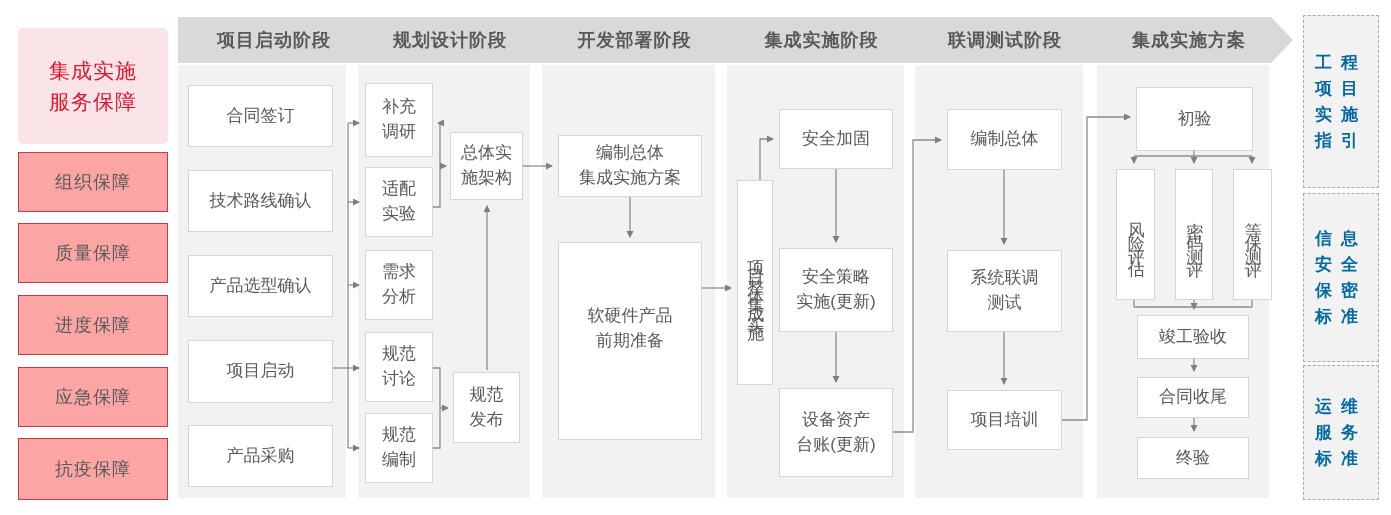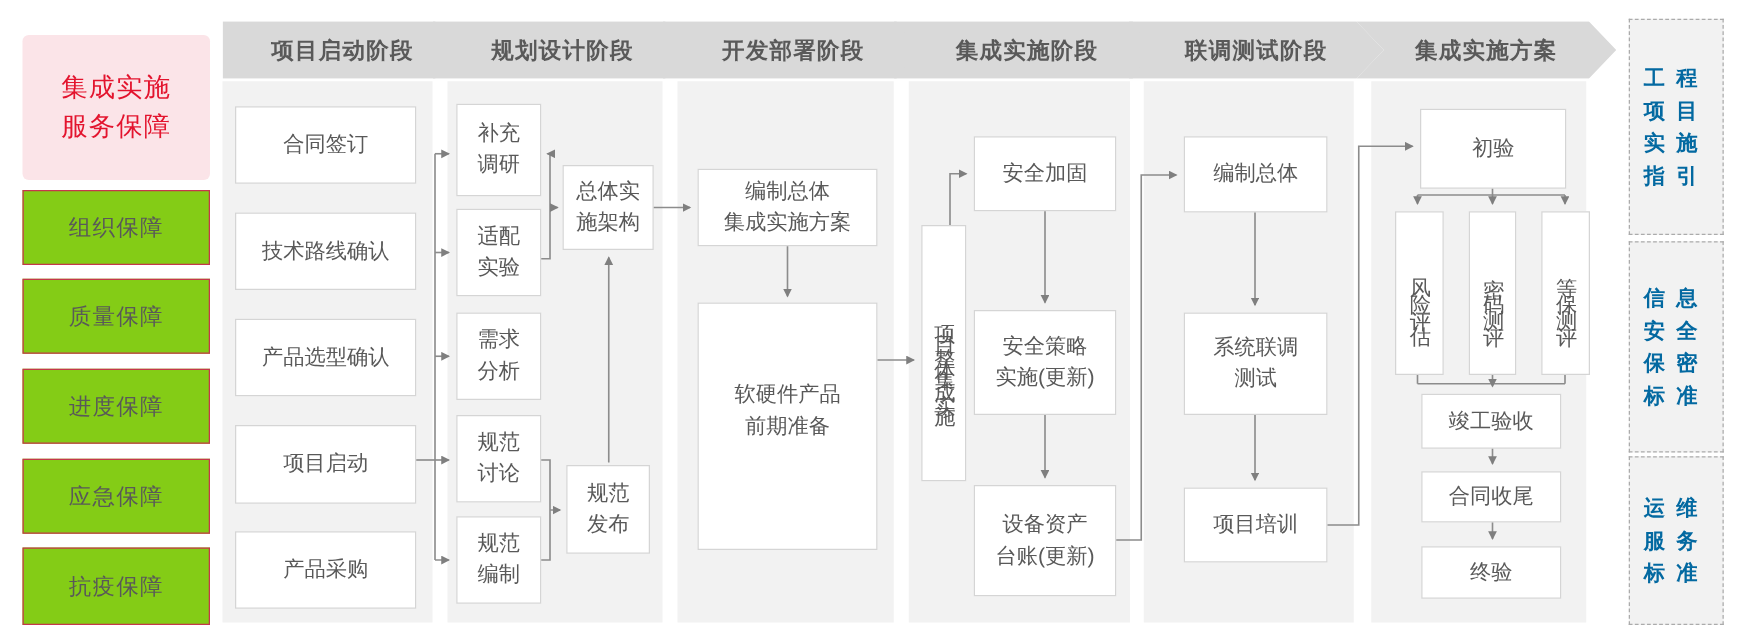--- a/index.html
+++ b/index.html
@@ -39,21 +39,21 @@
 
   
   .lp-title{
     position:absolute;left:18px;top:28px;width:150px;height:116px;
     background:#fbe4e8;border-radius:5px;
     display:flex;flex-direction:column;align-items:center;justify-content:center;
     color:#e3142e;font-size:21px;font-weight:normal;line-height:31px;letter-spacing:1px;
   }
   .lp-item{
     position:absolute;left:18px;width:150px;height:60px;
-    background:#84cc16;border:1.5px solid #c5374b;box-sizing:border-box;
+    background:#fca5a5;border:1.5px solid #c5374b;box-sizing:border-box;
     display:flex;align-items:center;justify-content:center;
     color:#595959;font-size:18px;letter-spacing:1px;
   }
 
   
   .std-box{
     position:absolute;left:1303px;width:76px;background:#f2f2f2;
     border:1px dashed #ababab;box-sizing:border-box;
     display:flex;align-items:center;justify-content:center;
   }

